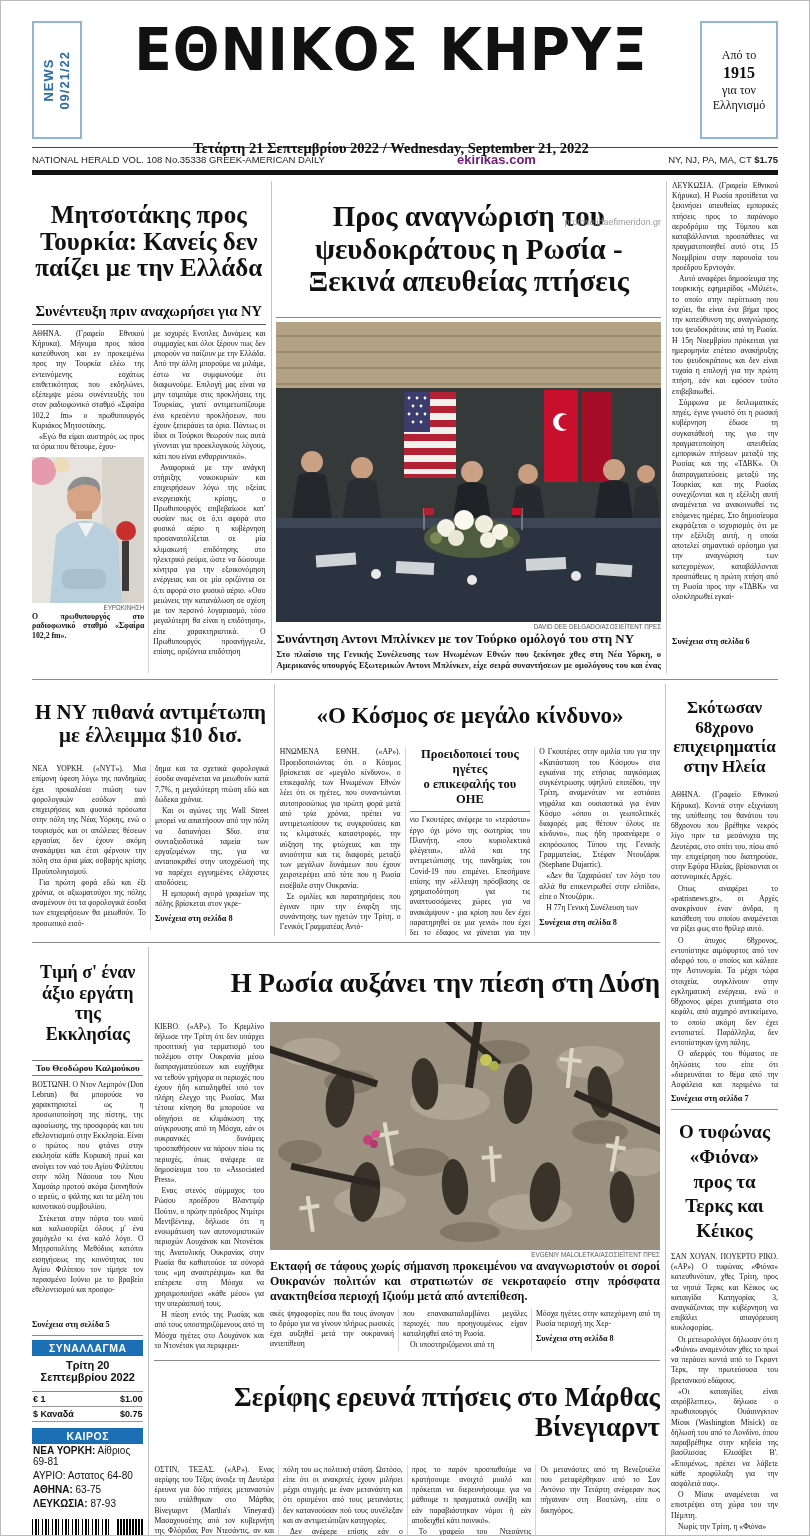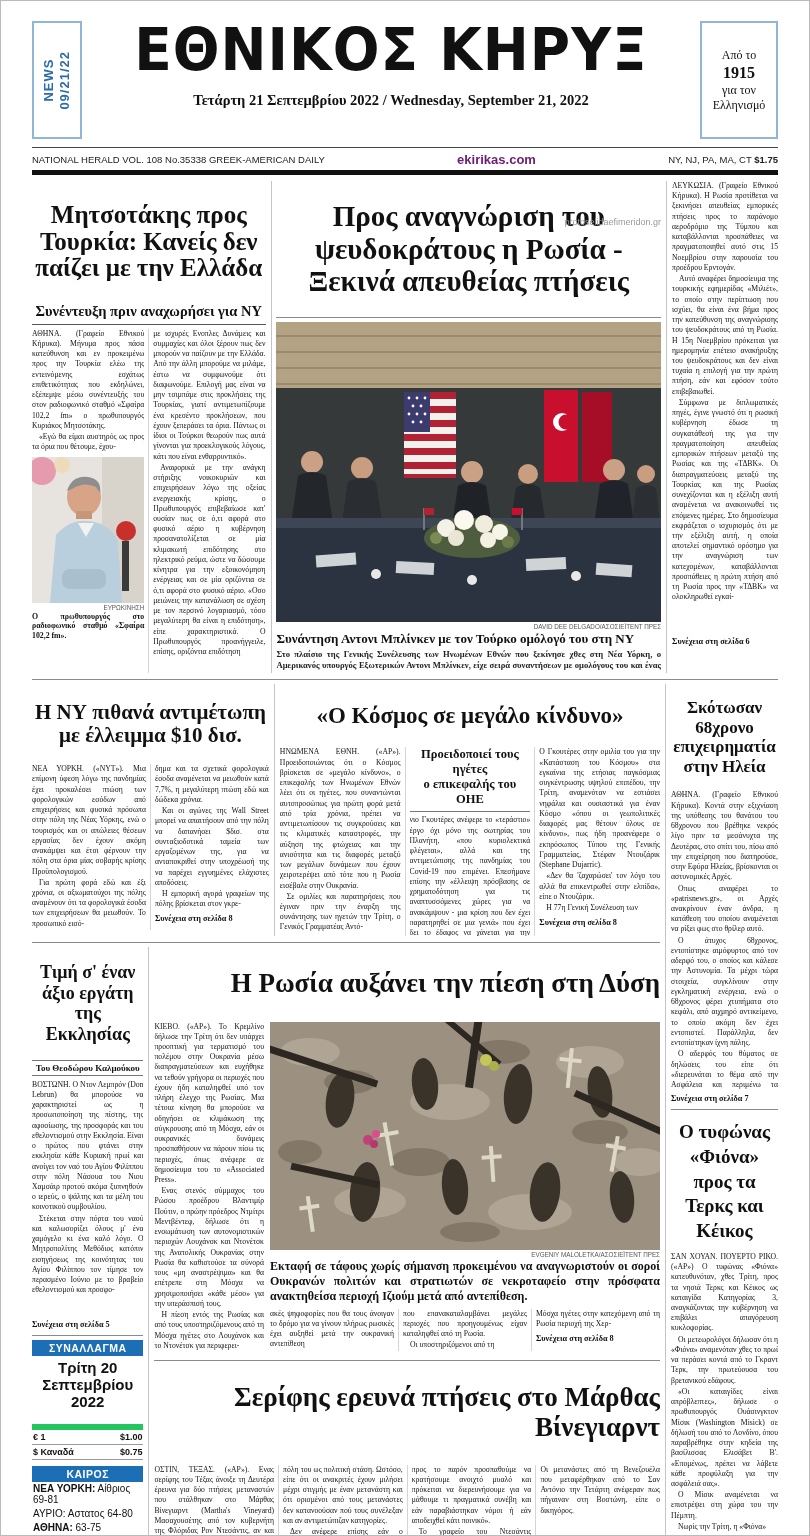--- a/index.html
+++ b/index.html
@@ -6,21 +6,21 @@
   .page{width:810px;height:1536px;margin:0 auto;background:#ffffff;position:relative;
         font-family:"Liberation Serif",serif;color:#111;overflow:hidden;border:1px solid #bbb;box-sizing:border-box;}
   .inner{padding:0 31px;}
 
   
   .masthead{display:flex;align-items:stretch;margin-top:20px;height:118px;}
   .side-box{border:2px solid #8fb6d6;display:flex;align-items:center;justify-content:center;box-sizing:border-box;}
   .news-box{width:50px;}
   .news-vert{writing-mode:vertical-rl;transform:rotate(180deg);font-family:"Liberation Sans",sans-serif;
              font-weight:bold;color:#2d6da8;font-size:13px;letter-spacing:1px;line-height:1.25;text-align:center;}
-  .mast-center{flex:1;display:flex;flex-direction:column;align-items:center;justify-content:flex-start;}
+  .mast-center{flex:1;display:flex;flex-direction:column;align-items:center;justify-content:flex-start;gap:48px;}
   .paper-title{font-family:"DejaVu Sans",sans-serif;font-weight:800;font-size:55px;line-height:1;
                letter-spacing:1px;transform:scaleY(1.08);margin-top:2px;white-space:nowrap;}
   .date-line{font-size:14.5px;font-weight:bold;margin-top:14px;}
   .since-box{width:78px;flex-direction:column;font-size:12px;text-align:center;line-height:1.25;}
   .since-box .year{font-weight:bold;font-size:16px;}
 
   .info-bar{display:flex;justify-content:space-between;align-items:center;border-top:1px solid #444;
             margin-top:8px;padding:4px 0 3px;font-family:"Liberation Sans",sans-serif;font-size:9.5px;color:#222;}
   .site{font-weight:bold;color:#701a75;font-size:13px;}
   .price{font-weight:bold;}
@@ -76,22 +76,22 @@
 
   .russia-body{display:flex;margin-top:3px;}
   .russia-c1{width:112px;overflow:hidden;}
   .russia-right{width:390px;margin-left:6px;}
 
   .watermark{position:absolute;right:0;top:36px;font-family:"Liberation Sans",sans-serif;font-size:9px;color:#9a9a9a;}
 
   
   .wtitle{background:#1d6fb5;color:#fff;font-family:"Liberation Sans",sans-serif;font-weight:bold;
           font-size:10.5px;text-align:center;padding:2px 0;letter-spacing:.5px;}
-  .wdate{font-family:"Liberation Sans",sans-serif;font-weight:bold;font-size:15px;text-align:center;
-         border-bottom:6px solid #22c55e;padding:3px 0 14px;}
+  .wdate{font-family:"Liberation Sans",sans-serif;font-weight:bold;font-size:11px;text-align:center;
+         border-bottom:1px solid #22c55e;padding:3px 0 8px;}
   .wrow{display:flex;justify-content:space-between;font-family:"Liberation Sans",sans-serif;
         font-size:9px;font-weight:bold;border-bottom:1px solid #999;padding:2px 1px;}
   .weather-row{font-family:"Liberation Sans",sans-serif;font-size:10px;padding:1.5px 1px;}
   .weather-row b{font-weight:bold;}
   .barcode{height:40px;margin:8px 0 4px;display:flex;align-items:stretch;}
   .bars{flex:1;background:repeating-linear-gradient(90deg,#000 0 1px,#fff 1px 3px,#000 3px 5px,#fff 5px 6px,#000 6px 7px,#fff 7px 10px);}
   .bars2{flex:0 0 26px;margin-left:5px;background:repeating-linear-gradient(90deg,#000 0 2px,#fff 2px 3px,#000 3px 5px,#fff 5px 6px);}
 
   .photo-frame{position:relative;overflow:hidden;background:#777;}
   svg{display:block;}

